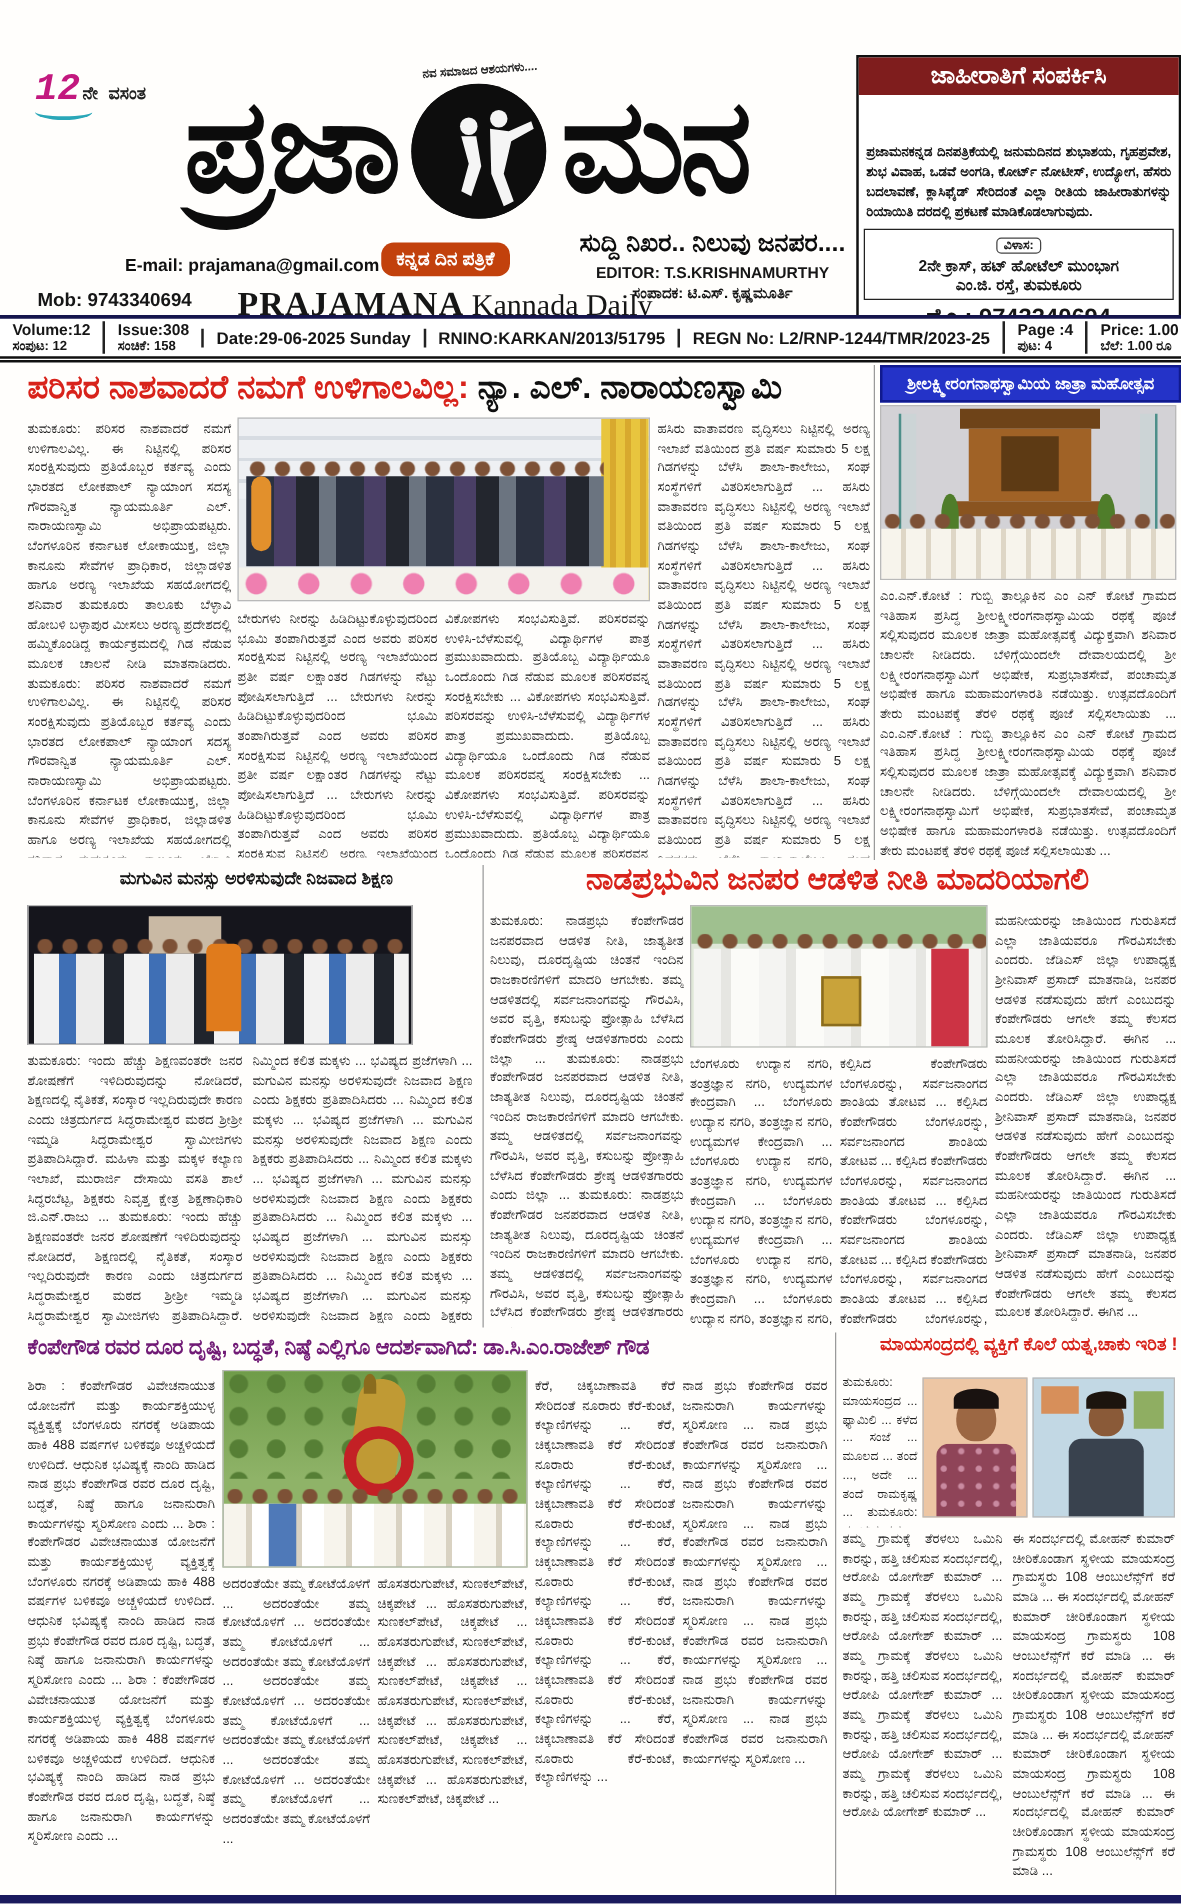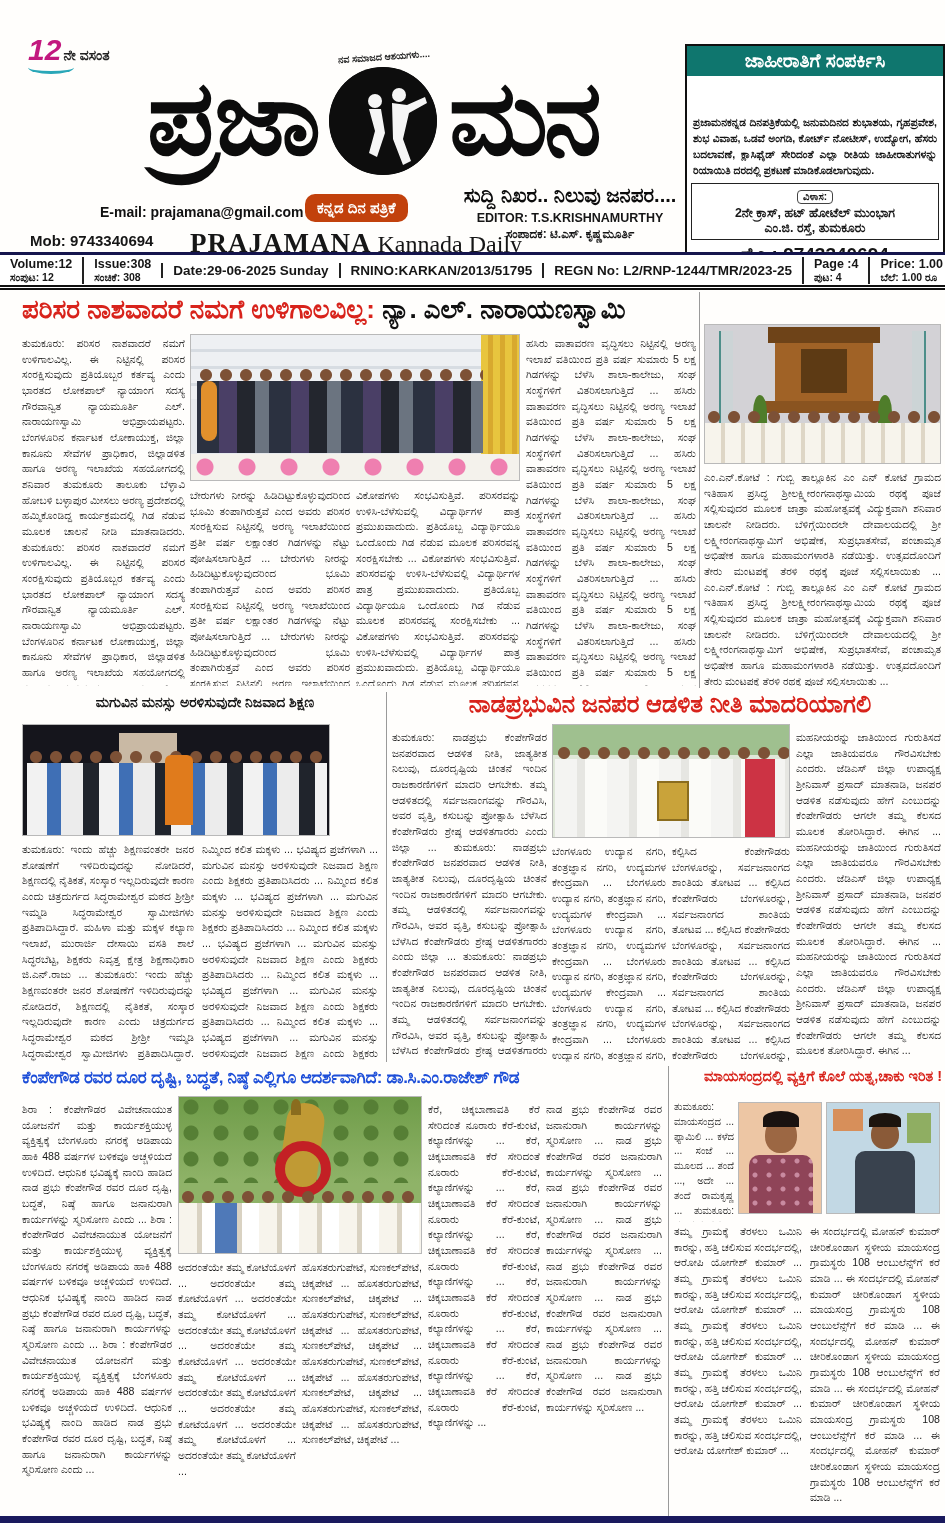--- a/index.html
+++ b/index.html
@@ -1,19 +1,19 @@
 <!DOCTYPE html>
 <html><head>
 <meta charset="utf-8">
 <style>
   html,body{margin:0;padding:0;background:#f2f2f2;}
   .page{position:relative;width:945px;height:1523px;background:#fffefc;margin:0 auto;
         font-family:"Liberation Sans", sans-serif;color:#161616;overflow:hidden;}
   
-  .badge12{position:absolute;left:28px;top:35px;width:130px;}
+  .badge12{position:absolute;left:28px;top:57px;width:130px;font-family:Liberation Mono, monospace;}
   .badge12 .num{font-size:30px;font-weight:bold;font-style:italic;color:#c2187e;line-height:1;}
   .badge12 .swoosh{position:absolute;left:0;top:26px;width:46px;height:10px;border-bottom:3px solid #2aa7b8;border-radius:0 0 60% 60%;}
   .badge12 .txt{font-size:14px;font-weight:bold;color:#222;margin-left:2px;}
   .masthead{position:absolute;left:60px;top:48px;width:625px;height:140px;display:flex;align-items:center;justify-content:center;gap:10px;}
   .masthead .word{font-size:104px;font-weight:bold;color:#0c0c0c;line-height:1;letter-spacing:-4px;white-space:nowrap;}
   .logo-wrap{position:relative;width:112px;height:130px;flex:0 0 auto;}
   .logo-arc{position:absolute;top:-2px;left:-28px;width:170px;text-align:center;font-size:9.5px;font-weight:bold;color:#222;transform:rotate(-4deg);white-space:nowrap;}
   .logo-circle{position:absolute;top:14px;left:2px;width:108px;height:108px;border-radius:50%;background:#0d0d0d;overflow:hidden;}
   .subrow{position:absolute;left:100px;top:192px;width:600px;height:42px;}
   .email{position:absolute;left:0;top:12px;font-size:14px;font-weight:bold;color:#111;}
@@ -22,21 +22,21 @@
   .tagline{position:absolute;left:340px;top:-8px;width:260px;text-align:center;}
   .tagline .t1{font-size:20px;font-weight:bold;color:#0c0c0c;white-space:nowrap;}
   .tagline .t2{font-size:12.5px;font-weight:bold;margin-top:4px;}
   .tagline .t3{font-size:12px;font-weight:bold;margin-top:2px;}
   .mobrow{position:absolute;left:30px;top:228px;width:650px;height:26px;}
   .mob{position:absolute;left:0;top:4px;font-size:15px;font-weight:bold;}
   .name-en{position:absolute;left:160px;top:0;font-family:"Liberation Serif", serif;font-size:27px;font-weight:bold;letter-spacing:1px;}
   .name-en .suffix{font-weight:normal;font-size:24px;letter-spacing:0;}
   
   .adbox{position:absolute;left:685px;top:44px;width:256px;height:208px;border:2px solid #101010;background:#fff;}
-  .adbox .head{background:#0f766e;color:#fff;text-align:center;font-size:19px;font-weight:bold;padding:4px 0;}
+  .adbox .head{background:#7f1d1d;color:#fff;text-align:center;font-size:19px;font-weight:bold;padding:4px 0;}
   .adbox .body{font-size:10.6px;font-weight:bold;line-height:1.5;text-align:justify;padding:4px 6px 2px 6px;color:#111;margin-top:35px;}
   .adbox .addr{border:1.5px solid #222;margin:2px 4px;padding:2px 4px 3px 4px;text-align:center;}
   .adbox .addr .lbl{display:inline-block;border:1px solid #444;border-radius:4px;font-size:10px;font-weight:bold;padding:0 5px;}
   .adbox .addr .l1{font-size:12.5px;font-weight:bold;margin-top:2px;}
   .adbox .addr .l2{font-size:12.5px;font-weight:bold;}
   .adbox .mo{text-align:center;font-size:19px;font-weight:bold;padding-top:2px;}
   
   .metabar{position:absolute;left:0;top:252px;width:945px;height:38px;border-top:3px solid #15154d;
            border-bottom:5px double #101010;display:flex;align-items:center;box-sizing:border-box;background:#fff;}
   .meta-item{padding:0 10px;border-left:2px solid #222;}
@@ -112,21 +112,21 @@
     <div class="mo">ಮೊ.: 9743340694</div>
   </div>
 
   <div class="metabar">
     <div class="meta-item">
       <div class="en">Volume:12</div>
       <div class="kn">ಸಂಪುಟ: 12</div>
     </div>
     <div class="meta-item">
       <div class="en">Issue:308</div>
-      <div class="kn">ಸಂಚಿಕೆ: 308</div>
+      <div class="kn">ಸಂಚಿಕೆ: 158</div>
     </div>
     <div class="meta-item single">Date:29-06-2025 Sunday</div>
     <div class="meta-item single">RNINO:KARKAN/2013/51795</div>
     <div class="meta-item single">REGN No: L2/RNP-1244/TMR/2023-25</div>
     <div class="meta-item">
       <div class="en">Page :4</div>
       <div class="kn">ಪುಟ: 4</div>
     </div>
     <div class="meta-item">
       <div class="en">Price: 1.00</div>
@@ -149,20 +149,21 @@
     <div style="position:absolute;left:0;bottom:0;width:100%;height:26px;background:#f4f2ec;"></div>
     <div style="position:absolute;left:0;bottom:4px;width:100%;height:18px;background-image:radial-gradient(circle at 14px 9px,#ef7fb0 8px,transparent 9px);background-size:42px 18px;background-repeat:repeat-x;"></div>
   </div>
 
   <div class="col" style="left:190px;top:488px;width:160px;height:198px;">ಬೇರುಗಳು ನೀರನ್ನು ಹಿಡಿದಿಟ್ಟುಕೊಳ್ಳುವುದರಿಂದ ಭೂಮಿ ತಂಪಾಗಿರುತ್ತವೆ ಎಂದ ಅವರು ಪರಿಸರ ಸಂರಕ್ಷಿಸುವ ನಿಟ್ಟಿನಲ್ಲಿ ಅರಣ್ಯ ಇಲಾಖೆಯಿಂದ ಪ್ರತೀ ವರ್ಷ ಲಕ್ಷಾಂತರ ಗಿಡಗಳನ್ನು ನೆಟ್ಟು ಪೋಷಿಸಲಾಗುತ್ತಿದೆ ... ಬೇರುಗಳು ನೀರನ್ನು ಹಿಡಿದಿಟ್ಟುಕೊಳ್ಳುವುದರಿಂದ ಭೂಮಿ ತಂಪಾಗಿರುತ್ತವೆ ಎಂದ ಅವರು ಪರಿಸರ ಸಂರಕ್ಷಿಸುವ ನಿಟ್ಟಿನಲ್ಲಿ ಅರಣ್ಯ ಇಲಾಖೆಯಿಂದ ಪ್ರತೀ ವರ್ಷ ಲಕ್ಷಾಂತರ ಗಿಡಗಳನ್ನು ನೆಟ್ಟು ಪೋಷಿಸಲಾಗುತ್ತಿದೆ ... ಬೇರುಗಳು ನೀರನ್ನು ಹಿಡಿದಿಟ್ಟುಕೊಳ್ಳುವುದರಿಂದ ಭೂಮಿ ತಂಪಾಗಿರುತ್ತವೆ ಎಂದ ಅವರು ಪರಿಸರ ಸಂರಕ್ಷಿಸುವ ನಿಟ್ಟಿನಲ್ಲಿ ಅರಣ್ಯ ಇಲಾಖೆಯಿಂದ ಪ್ರತೀ ವರ್ಷ ಲಕ್ಷಾಂತರ ಗಿಡಗಳನ್ನು ನೆಟ್ಟು ಪೋಷಿಸಲಾಗುತ್ತಿದೆ ... ಬೇರುಗಳು ನೀರನ್ನು ಹಿಡಿದಿಟ್ಟುಕೊಳ್ಳುವುದರಿಂದ ಭೂಮಿ ತಂಪಾಗಿರುತ್ತವೆ ಎಂದ ಅವರು ಪರಿಸರ ಸಂರಕ್ಷಿಸುವ ನಿಟ್ಟಿನಲ್ಲಿ ಅರಣ್ಯ ಇಲಾಖೆಯಿಂದ ಪ್ರತೀ ವರ್ಷ ಲಕ್ಷಾಂತರ ಗಿಡಗಳನ್ನು ನೆಟ್ಟು ಪೋಷಿಸಲಾಗುತ್ತಿದೆ ...</div>
   <div class="col" style="left:356px;top:488px;width:164px;height:198px;">ವಿಕೋಪಗಳು ಸಂಭವಿಸುತ್ತಿವೆ. ಪರಿಸರವನ್ನು ಉಳಿಸಿ-ಬೆಳೆಸುವಲ್ಲಿ ವಿದ್ಯಾರ್ಥಿಗಳ ಪಾತ್ರ ಪ್ರಮುಖವಾದುದು. ಪ್ರತಿಯೊಬ್ಬ ವಿದ್ಯಾರ್ಥಿಯೂ ಒಂದೊಂದು ಗಿಡ ನೆಡುವ ಮೂಲಕ ಪರಿಸರವನ್ನ ಸಂರಕ್ಷಿಸಬೇಕು ... ವಿಕೋಪಗಳು ಸಂಭವಿಸುತ್ತಿವೆ. ಪರಿಸರವನ್ನು ಉಳಿಸಿ-ಬೆಳೆಸುವಲ್ಲಿ ವಿದ್ಯಾರ್ಥಿಗಳ ಪಾತ್ರ ಪ್ರಮುಖವಾದುದು. ಪ್ರತಿಯೊಬ್ಬ ವಿದ್ಯಾರ್ಥಿಯೂ ಒಂದೊಂದು ಗಿಡ ನೆಡುವ ಮೂಲಕ ಪರಿಸರವನ್ನ ಸಂರಕ್ಷಿಸಬೇಕು ... ವಿಕೋಪಗಳು ಸಂಭವಿಸುತ್ತಿವೆ. ಪರಿಸರವನ್ನು ಉಳಿಸಿ-ಬೆಳೆಸುವಲ್ಲಿ ವಿದ್ಯಾರ್ಥಿಗಳ ಪಾತ್ರ ಪ್ರಮುಖವಾದುದು. ಪ್ರತಿಯೊಬ್ಬ ವಿದ್ಯಾರ್ಥಿಯೂ ಒಂದೊಂದು ಗಿಡ ನೆಡುವ ಮೂಲಕ ಪರಿಸರವನ್ನ ಸಂರಕ್ಷಿಸಬೇಕು ... ವಿಕೋಪಗಳು ಸಂಭವಿಸುತ್ತಿವೆ. ಪರಿಸರವನ್ನು ಉಳಿಸಿ-ಬೆಳೆಸುವಲ್ಲಿ ವಿದ್ಯಾರ್ಥಿಗಳ ಪಾತ್ರ ಪ್ರಮುಖವಾದುದು. ಪ್ರತಿಯೊಬ್ಬ ವಿದ್ಯಾರ್ಥಿಯೂ ಒಂದೊಂದು ಗಿಡ ನೆಡುವ ಮೂಲಕ ಪರಿಸರವನ್ನ ಸಂರಕ್ಷಿಸಬೇಕು ...</div>
   <div class="col" style="left:526px;top:336px;width:170px;height:350px;">ಹಸಿರು ವಾತಾವರಣ ವೃದ್ಧಿಸಲು ನಿಟ್ಟಿನಲ್ಲಿ ಅರಣ್ಯ ಇಲಾಖೆ ವತಿಯಿಂದ ಪ್ರತಿ ವರ್ಷ ಸುಮಾರು 5 ಲಕ್ಷ ಗಿಡಗಳನ್ನು ಬೆಳೆಸಿ ಶಾಲಾ-ಕಾಲೇಜು, ಸಂಘ ಸಂಸ್ಥೆಗಳಿಗೆ ವಿತರಿಸಲಾಗುತ್ತಿದೆ ... ಹಸಿರು ವಾತಾವರಣ ವೃದ್ಧಿಸಲು ನಿಟ್ಟಿನಲ್ಲಿ ಅರಣ್ಯ ಇಲಾಖೆ ವತಿಯಿಂದ ಪ್ರತಿ ವರ್ಷ ಸುಮಾರು 5 ಲಕ್ಷ ಗಿಡಗಳನ್ನು ಬೆಳೆಸಿ ಶಾಲಾ-ಕಾಲೇಜು, ಸಂಘ ಸಂಸ್ಥೆಗಳಿಗೆ ವಿತರಿಸಲಾಗುತ್ತಿದೆ ... ಹಸಿರು ವಾತಾವರಣ ವೃದ್ಧಿಸಲು ನಿಟ್ಟಿನಲ್ಲಿ ಅರಣ್ಯ ಇಲಾಖೆ ವತಿಯಿಂದ ಪ್ರತಿ ವರ್ಷ ಸುಮಾರು 5 ಲಕ್ಷ ಗಿಡಗಳನ್ನು ಬೆಳೆಸಿ ಶಾಲಾ-ಕಾಲೇಜು, ಸಂಘ ಸಂಸ್ಥೆಗಳಿಗೆ ವಿತರಿಸಲಾಗುತ್ತಿದೆ ... ಹಸಿರು ವಾತಾವರಣ ವೃದ್ಧಿಸಲು ನಿಟ್ಟಿನಲ್ಲಿ ಅರಣ್ಯ ಇಲಾಖೆ ವತಿಯಿಂದ ಪ್ರತಿ ವರ್ಷ ಸುಮಾರು 5 ಲಕ್ಷ ಗಿಡಗಳನ್ನು ಬೆಳೆಸಿ ಶಾಲಾ-ಕಾಲೇಜು, ಸಂಘ ಸಂಸ್ಥೆಗಳಿಗೆ ವಿತರಿಸಲಾಗುತ್ತಿದೆ ... ಹಸಿರು ವಾತಾವರಣ ವೃದ್ಧಿಸಲು ನಿಟ್ಟಿನಲ್ಲಿ ಅರಣ್ಯ ಇಲಾಖೆ ವತಿಯಿಂದ ಪ್ರತಿ ವರ್ಷ ಸುಮಾರು 5 ಲಕ್ಷ ಗಿಡಗಳನ್ನು ಬೆಳೆಸಿ ಶಾಲಾ-ಕಾಲೇಜು, ಸಂಘ ಸಂಸ್ಥೆಗಳಿಗೆ ವಿತರಿಸಲಾಗುತ್ತಿದೆ ... ಹಸಿರು ವಾತಾವರಣ ವೃದ್ಧಿಸಲು ನಿಟ್ಟಿನಲ್ಲಿ ಅರಣ್ಯ ಇಲಾಖೆ ವತಿಯಿಂದ ಪ್ರತಿ ವರ್ಷ ಸುಮಾರು 5 ಲಕ್ಷ ಗಿಡಗಳನ್ನು ಬೆಳೆಸಿ ಶಾಲಾ-ಕಾಲೇಜು, ಸಂಘ ಸಂಸ್ಥೆಗಳಿಗೆ ವಿತರಿಸಲಾಗುತ್ತಿದೆ ...</div>
 
   <div class="vrule" style="left:699px;top:292px;height:396px;"></div>
 
+  <div class="blue-box" style="left:704px;top:292px;width:237px;height:26px;line-height:26px;font-size:13px;">ಶ್ರೀಲಕ್ಷ್ಮೀರಂಗನಾಥಸ್ವಾಮಿಯ ಜಾತ್ರಾ ಮಹೋತ್ಸವ</div>
 
   <div class="photo" style="left:704px;top:324px;width:237px;height:140px;background:#d3d2d6;">
     <div style="position:absolute;left:14px;top:6px;width:12px;height:100px;background:#ccd4d6;border-left:2px solid #4d8f8a;"></div>
     <div style="position:absolute;right:14px;top:6px;width:12px;height:100px;background:#ccd4d6;border-right:2px solid #4d8f8a;"></div>
     <div style="position:absolute;left:63px;top:2px;width:112px;height:16px;background:#6e4318;"></div>
     <div style="position:absolute;left:70px;top:18px;width:98px;height:58px;background:#a06226;"></div>
     <div style="position:absolute;left:96px;top:24px;width:46px;height:44px;background:#5d3a14;"></div>
     <div style="position:absolute;left:58px;top:76px;width:122px;height:12px;background:#8a5420;"></div>
     <div style="position:absolute;left:48px;top:70px;width:14px;height:34px;background:#4f7d2a;border-radius:50% 50% 0 0;"></div>
     <div style="position:absolute;right:48px;top:70px;width:14px;height:34px;background:#4f7d2a;border-radius:50% 50% 0 0;"></div>
@@ -195,21 +196,21 @@
     <div class="heads" style="left:2px;top:22px;width:234px;"></div>
     <div style="position:absolute;left:2px;top:34px;width:234px;height:80px;background:repeating-linear-gradient(90deg,#f4f4f2 0 22px,#e6e6e2 22px 30px,#fbfbf8 30px 52px);"></div>
     <div style="position:absolute;right:14px;top:34px;width:30px;height:80px;background:#cc3344;"></div>
     <div style="position:absolute;left:104px;top:56px;width:28px;height:36px;background:#c9a33a;border:2px solid #8a6c1e;"></div>
   </div>
 
   <div class="col" style="left:552px;top:844px;width:114px;height:218px;">ಬೆಂಗಳೂರು ಉದ್ಯಾನ ನಗರಿ, ತಂತ್ರಜ್ಞಾನ ನಗರಿ, ಉದ್ಯಮಗಳ ಕೇಂದ್ರವಾಗಿ ... ಬೆಂಗಳೂರು ಉದ್ಯಾನ ನಗರಿ, ತಂತ್ರಜ್ಞಾನ ನಗರಿ, ಉದ್ಯಮಗಳ ಕೇಂದ್ರವಾಗಿ ... ಬೆಂಗಳೂರು ಉದ್ಯಾನ ನಗರಿ, ತಂತ್ರಜ್ಞಾನ ನಗರಿ, ಉದ್ಯಮಗಳ ಕೇಂದ್ರವಾಗಿ ... ಬೆಂಗಳೂರು ಉದ್ಯಾನ ನಗರಿ, ತಂತ್ರಜ್ಞಾನ ನಗರಿ, ಉದ್ಯಮಗಳ ಕೇಂದ್ರವಾಗಿ ... ಬೆಂಗಳೂರು ಉದ್ಯಾನ ನಗರಿ, ತಂತ್ರಜ್ಞಾನ ನಗರಿ, ಉದ್ಯಮಗಳ ಕೇಂದ್ರವಾಗಿ ... ಬೆಂಗಳೂರು ಉದ್ಯಾನ ನಗರಿ, ತಂತ್ರಜ್ಞಾನ ನಗರಿ, ಉದ್ಯಮಗಳ ಕೇಂದ್ರವಾಗಿ ...</div>
   <div class="col" style="left:672px;top:844px;width:118px;height:218px;">ಕಲ್ಪಿಸಿದ ಕೆಂಪೇಗೌಡರು ಬೆಂಗಳೂರನ್ನು, ಸರ್ವಜನಾಂಗದ ಶಾಂತಿಯ ತೋಟವ ... ಕಲ್ಪಿಸಿದ ಕೆಂಪೇಗೌಡರು ಬೆಂಗಳೂರನ್ನು, ಸರ್ವಜನಾಂಗದ ಶಾಂತಿಯ ತೋಟವ ... ಕಲ್ಪಿಸಿದ ಕೆಂಪೇಗೌಡರು ಬೆಂಗಳೂರನ್ನು, ಸರ್ವಜನಾಂಗದ ಶಾಂತಿಯ ತೋಟವ ... ಕಲ್ಪಿಸಿದ ಕೆಂಪೇಗೌಡರು ಬೆಂಗಳೂರನ್ನು, ಸರ್ವಜನಾಂಗದ ಶಾಂತಿಯ ತೋಟವ ... ಕಲ್ಪಿಸಿದ ಕೆಂಪೇಗೌಡರು ಬೆಂಗಳೂರನ್ನು, ಸರ್ವಜನಾಂಗದ ಶಾಂತಿಯ ತೋಟವ ... ಕಲ್ಪಿಸಿದ ಕೆಂಪೇಗೌಡರು ಬೆಂಗಳೂರನ್ನು, ಸರ್ವಜನಾಂಗದ ಶಾಂತಿಯ ತೋಟವ ...</div>
   <div class="col" style="left:796px;top:730px;width:145px;height:332px;">ಮಹನೀಯರನ್ನು ಜಾತಿಯಿಂದ ಗುರುತಿಸದೆ ಎಲ್ಲಾ ಜಾತಿಯವರೂ ಗೌರವಿಸಬೇಕು ಎಂದರು. ಜೆಡಿಎಸ್ ಜಿಲ್ಲಾ ಉಪಾಧ್ಯಕ್ಷ ಶ್ರೀನಿವಾಸ್ ಪ್ರಸಾದ್ ಮಾತನಾಡಿ, ಜನಪರ ಆಡಳಿತ ನಡೆಸುವುದು ಹೇಗೆ ಎಂಬುದನ್ನು ಕೆಂಪೇಗೌಡರು ಆಗಲೇ ತಮ್ಮ ಕೆಲಸದ ಮೂಲಕ ತೋರಿಸಿದ್ದಾರೆ. ಈಗಿನ ... ಮಹನೀಯರನ್ನು ಜಾತಿಯಿಂದ ಗುರುತಿಸದೆ ಎಲ್ಲಾ ಜಾತಿಯವರೂ ಗೌರವಿಸಬೇಕು ಎಂದರು. ಜೆಡಿಎಸ್ ಜಿಲ್ಲಾ ಉಪಾಧ್ಯಕ್ಷ ಶ್ರೀನಿವಾಸ್ ಪ್ರಸಾದ್ ಮಾತನಾಡಿ, ಜನಪರ ಆಡಳಿತ ನಡೆಸುವುದು ಹೇಗೆ ಎಂಬುದನ್ನು ಕೆಂಪೇಗೌಡರು ಆಗಲೇ ತಮ್ಮ ಕೆಲಸದ ಮೂಲಕ ತೋರಿಸಿದ್ದಾರೆ. ಈಗಿನ ... ಮಹನೀಯರನ್ನು ಜಾತಿಯಿಂದ ಗುರುತಿಸದೆ ಎಲ್ಲಾ ಜಾತಿಯವರೂ ಗೌರವಿಸಬೇಕು ಎಂದರು. ಜೆಡಿಎಸ್ ಜಿಲ್ಲಾ ಉಪಾಧ್ಯಕ್ಷ ಶ್ರೀನಿವಾಸ್ ಪ್ರಸಾದ್ ಮಾತನಾಡಿ, ಜನಪರ ಆಡಳಿತ ನಡೆಸುವುದು ಹೇಗೆ ಎಂಬುದನ್ನು ಕೆಂಪೇಗೌಡರು ಆಗಲೇ ತಮ್ಮ ಕೆಲಸದ ಮೂಲಕ ತೋರಿಸಿದ್ದಾರೆ. ಈಗಿನ ...</div>
 
-  <div class="hl red" style="left:22px;top:1068px;width:640px;font-size:17px;color:#1d4ed8;letter-spacing:-0.3px;">ಕೆಂಪೇಗೌಡ ರವರ ದೂರ ದೃಷ್ಟಿ, ಬದ್ಧತೆ, ನಿಷ್ಠೆ ಎಲ್ಲಿಗೂ ಆದರ್ಶವಾಗಿದೆ: ಡಾ.ಸಿ.ಎಂ.ರಾಜೇಶ್ ಗೌಡ</div>
+  <div class="hl red" style="left:22px;top:1068px;width:640px;font-size:17px;color:#701a75;letter-spacing:-0.3px;">ಕೆಂಪೇಗೌಡ ರವರ ದೂರ ದೃಷ್ಟಿ, ಬದ್ಧತೆ, ನಿಷ್ಠೆ ಎಲ್ಲಿಗೂ ಆದರ್ಶವಾಗಿದೆ: ಡಾ.ಸಿ.ಎಂ.ರಾಜೇಶ್ ಗೌಡ</div>
 
   <div class="col" style="left:22px;top:1102px;width:150px;height:412px;">ಶಿರಾ : ಕೆಂಪೇಗೌಡರ ವಿವೇಚನಾಯುತ ಯೋಜನೆಗೆ ಮತ್ತು ಕಾರ್ಯಶಕ್ತಿಯುಳ್ಳ ವ್ಯಕ್ತಿತ್ವಕ್ಕೆ ಬೆಂಗಳೂರು ನಗರಕ್ಕೆ ಅಡಿಪಾಯ ಹಾಕಿ 488 ವರ್ಷಗಳ ಬಳಿಕವೂ ಅಚ್ಚಳಿಯದೆ ಉಳಿದಿದೆ. ಆಧುನಿಕ ಭವಿಷ್ಯಕ್ಕೆ ನಾಂದಿ ಹಾಡಿದ ನಾಡ ಪ್ರಭು ಕೆಂಪೇಗೌಡ ರವರ ದೂರ ದೃಷ್ಟಿ, ಬದ್ಧತೆ, ನಿಷ್ಠೆ ಹಾಗೂ ಜನಾನುರಾಗಿ ಕಾರ್ಯಗಳನ್ನು ಸ್ಮರಿಸೋಣ ಎಂದು ... ಶಿರಾ : ಕೆಂಪೇಗೌಡರ ವಿವೇಚನಾಯುತ ಯೋಜನೆಗೆ ಮತ್ತು ಕಾರ್ಯಶಕ್ತಿಯುಳ್ಳ ವ್ಯಕ್ತಿತ್ವಕ್ಕೆ ಬೆಂಗಳೂರು ನಗರಕ್ಕೆ ಅಡಿಪಾಯ ಹಾಕಿ 488 ವರ್ಷಗಳ ಬಳಿಕವೂ ಅಚ್ಚಳಿಯದೆ ಉಳಿದಿದೆ. ಆಧುನಿಕ ಭವಿಷ್ಯಕ್ಕೆ ನಾಂದಿ ಹಾಡಿದ ನಾಡ ಪ್ರಭು ಕೆಂಪೇಗೌಡ ರವರ ದೂರ ದೃಷ್ಟಿ, ಬದ್ಧತೆ, ನಿಷ್ಠೆ ಹಾಗೂ ಜನಾನುರಾಗಿ ಕಾರ್ಯಗಳನ್ನು ಸ್ಮರಿಸೋಣ ಎಂದು ... ಶಿರಾ : ಕೆಂಪೇಗೌಡರ ವಿವೇಚನಾಯುತ ಯೋಜನೆಗೆ ಮತ್ತು ಕಾರ್ಯಶಕ್ತಿಯುಳ್ಳ ವ್ಯಕ್ತಿತ್ವಕ್ಕೆ ಬೆಂಗಳೂರು ನಗರಕ್ಕೆ ಅಡಿಪಾಯ ಹಾಕಿ 488 ವರ್ಷಗಳ ಬಳಿಕವೂ ಅಚ್ಚಳಿಯದೆ ಉಳಿದಿದೆ. ಆಧುನಿಕ ಭವಿಷ್ಯಕ್ಕೆ ನಾಂದಿ ಹಾಡಿದ ನಾಡ ಪ್ರಭು ಕೆಂಪೇಗೌಡ ರವರ ದೂರ ದೃಷ್ಟಿ, ಬದ್ಧತೆ, ನಿಷ್ಠೆ ಹಾಗೂ ಜನಾನುರಾಗಿ ಕಾರ್ಯಗಳನ್ನು ಸ್ಮರಿಸೋಣ ಎಂದು ...</div>
 
   <div class="photo" style="left:178px;top:1096px;width:244px;height:158px;background:#8fb368;">
     <div style="position:absolute;left:0;top:0;width:100%;height:86px;background:linear-gradient(#6f9c49,#8fb368);background-image:radial-gradient(circle at 12px 10px,#567f35 7px,transparent 8px),linear-gradient(#6f9c49,#8fb368);background-size:30px 26px,100% 100%;"></div>
     <div style="position:absolute;left:104px;top:6px;width:38px;height:86px;background:#c09a34;border-radius:18px 18px 6px 6px;transform:rotate(8deg);"></div>
     <div style="position:absolute;left:112px;top:2px;width:10px;height:16px;background:#8a6c1e;border-radius:50% 50% 0 0;"></div>
     <div style="position:absolute;left:96px;top:44px;width:56px;height:56px;border:10px solid #c32025;border-radius:50%;box-sizing:border-box;"></div>
     <div class="heads" style="left:0;top:94px;width:100%;"></div>
     <div style="position:absolute;left:0;top:106px;width:100%;height:52px;background:repeating-linear-gradient(90deg,#f7f4ec 0 18px,#d9d2c2 18px 23px,#ffffff 23px 40px);"></div>

